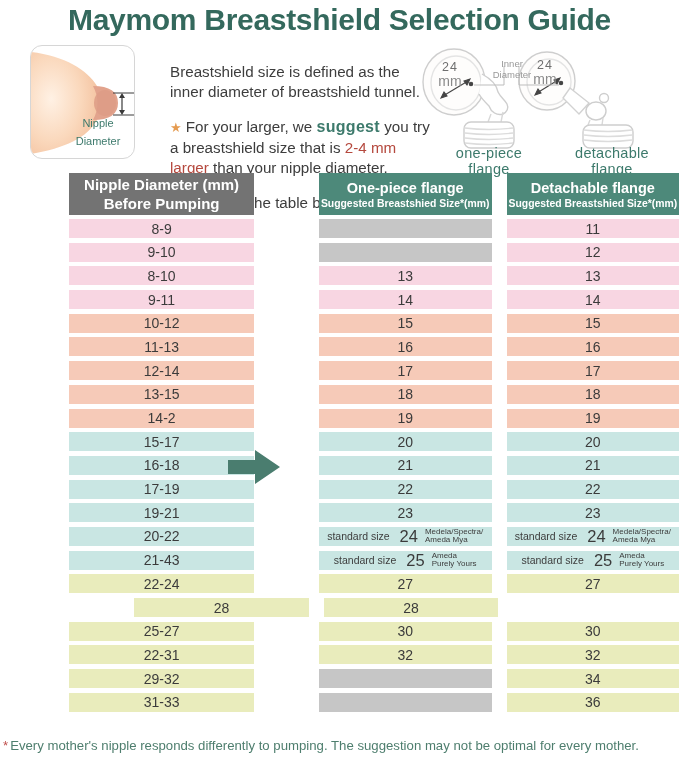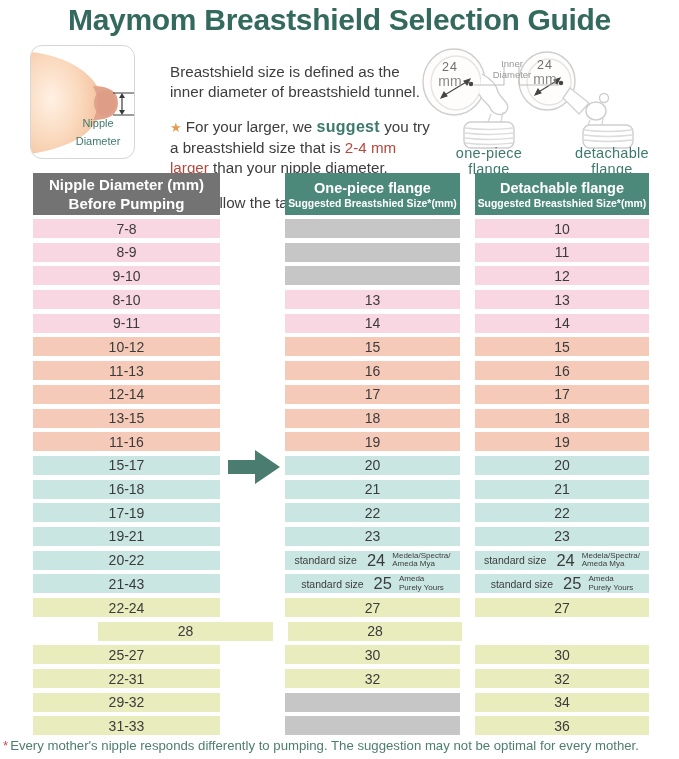--- a/index.html
+++ b/index.html
@@ -38,21 +38,21 @@
     white-space:pre-line; color:#999; }
   .sz { font-size:12.5px; color:#6f6f6f; letter-spacing:1px; }
   .sz-unit { font-size:14px; color:#8a8a8a;text-align:center; }
   .f1-sz { left:10px; top:22px; width:40px; } .f1-un { left:10px; top:35px; width:40px; }
   .f2-sz { left:105px; top:20px; width:40px; } .f2-un { left:105px; top:33px; width:40px; }
   .flange-caption { position:absolute; top:107px; font-size:14.5px; letter-spacing:0.3px;
     color:var(--accent-teal,#3d7a6c); text-align:center; }
   .cap1 { left:14px; width:110px; } .cap2 { left:136px; width:112px; }
 
   
-  .table-wrap { position:absolute; top:173px; left:0; width:679px; }
+  .table-wrap { position:absolute; top:173px; left:0; width:679px;padding-left:36px; }
   .thead, .trow { display:flex; margin-left:33px; }
   .hcell { height:42px; color:#fff; text-align:center; display:flex; flex-direction:column;
     justify-content:center; }
   .h1 { width:187px; background:var(--header-gray,#737373); font-size:15px; font-weight:700;
     line-height:19px; }
   .h2 { width:175px; background:var(--header-teal,#4d897a); }
   .h3 { width:174px; background:var(--header-teal,#4d897a); }
   .h2 .l1, .h3 .l1 { font-size:14.5px; font-weight:700; line-height:18px; }
   .h2 .l2, .h3 .l2 { font-size:10.4px; font-weight:700; line-height:13px; }
   .sp1 { width:65px; } .sp2 { width:15px; }
@@ -176,72 +176,61 @@
         <div class="l1">One-piece flange</div>
         <div class="l2">Suggested Breastshied Size*(mm)</div>
       </div>
       <div class="sp2"></div>
       <div class="hcell h3">
         <div class="l1">Detachable flange</div>
         <div class="l2">Suggested Breastshied Size*(mm)</div>
       </div>
     </div>
     <div class="rows" id="rows">
+
   <div class="trow row-pink">
     <div class="cell c1">
-            <span class="val">7-8</span>
+            <span class="val">8-9</span>
           </div>
     <div class="sp1"></div>
     <div class="cell c2 empty"></div>
     <div class="sp2"></div>
     <div class="cell c3">
-            <span class="val">10</span>
+            <span class="val">11</span>
           </div>
   </div>
 
   <div class="trow row-pink">
     <div class="cell c1">
-            <span class="val">8-9</span>
+            <span class="val">9-10</span>
           </div>
     <div class="sp1"></div>
     <div class="cell c2 empty"></div>
     <div class="sp2"></div>
     <div class="cell c3">
-            <span class="val">11</span>
+            <span class="val">12</span>
           </div>
   </div>
 
   <div class="trow row-pink">
     <div class="cell c1">
-            <span class="val">9-10</span>
-          </div>
-    <div class="sp1"></div>
-    <div class="cell c2 empty"></div>
-    <div class="sp2"></div>
-    <div class="cell c3">
-            <span class="val">12</span>
+            <span class="val">8-10</span>
+          </div>
+    <div class="sp1"></div>
+    <div class="cell c2">
+            <span class="val">13</span>
+          </div>
+    <div class="sp2"></div>
+    <div class="cell c3">
+            <span class="val">13</span>
           </div>
   </div>
 
   <div class="trow row-pink">
     <div class="cell c1">
-            <span class="val">8-10</span>
-          </div>
-    <div class="sp1"></div>
-    <div class="cell c2">
-            <span class="val">13</span>
-          </div>
-    <div class="sp2"></div>
-    <div class="cell c3">
-            <span class="val">13</span>
-          </div>
-  </div>
-
-  <div class="trow row-pink">
-    <div class="cell c1">
             <span class="val">9-11</span>
           </div>
     <div class="sp1"></div>
     <div class="cell c2">
             <span class="val">14</span>
           </div>
     <div class="sp2"></div>
     <div class="cell c3">
             <span class="val">14</span>
           </div>
@@ -298,21 +287,21 @@
             <span class="val">18</span>
           </div>
     <div class="sp2"></div>
     <div class="cell c3">
             <span class="val">18</span>
           </div>
   </div>
 
   <div class="trow row-salmon">
     <div class="cell c1">
-            <span class="val">11-16</span>
+            <span class="val">14-2</span>
           </div>
     <div class="sp1"></div>
     <div class="cell c2">
             <span class="val">19</span>
           </div>
     <div class="sp2"></div>
     <div class="cell c3">
             <span class="val">19</span>
           </div>
   </div>

